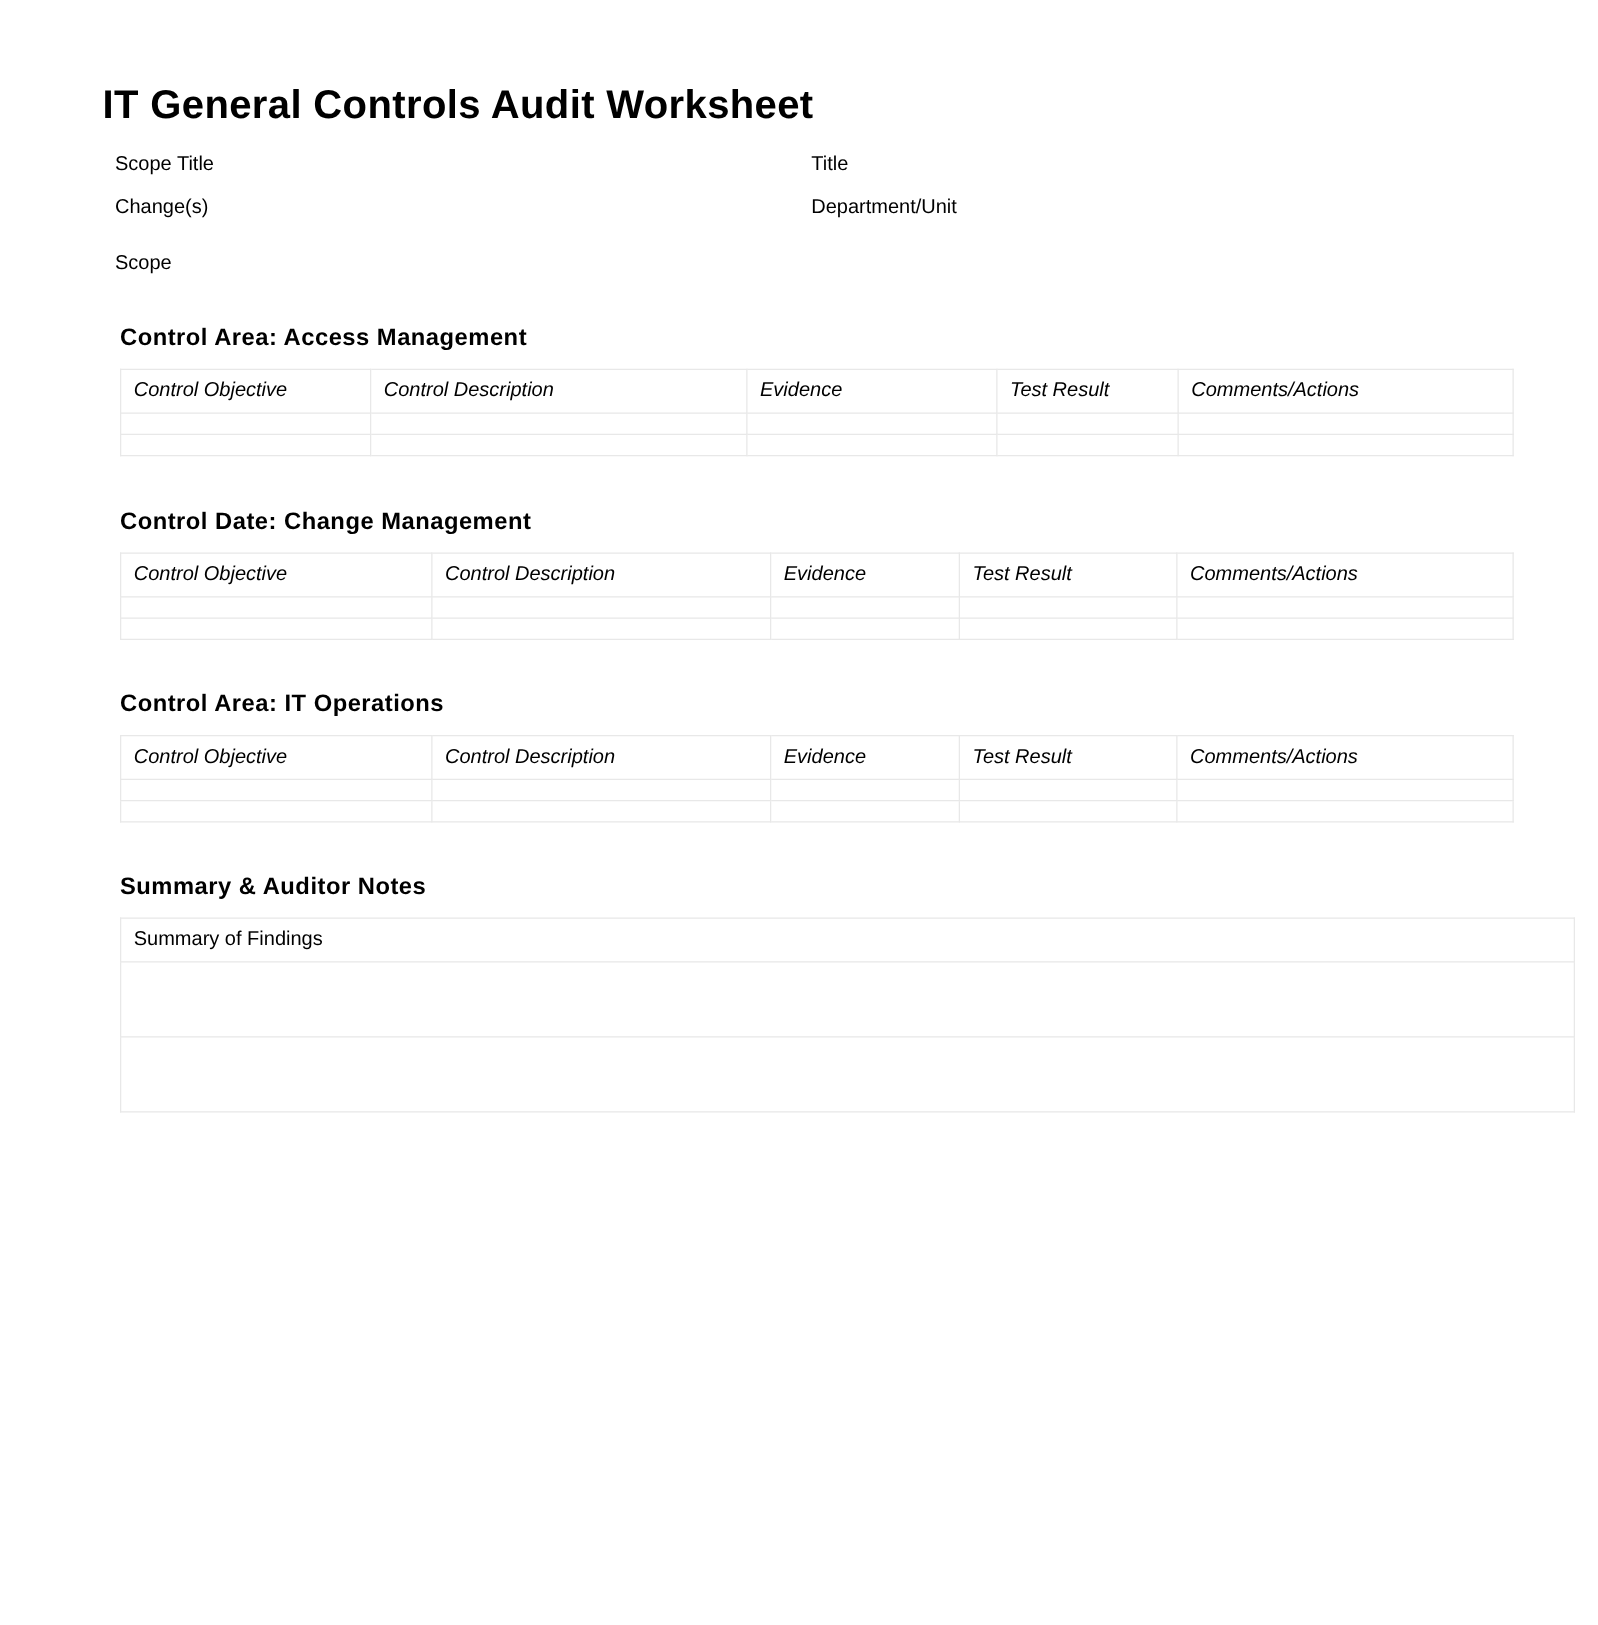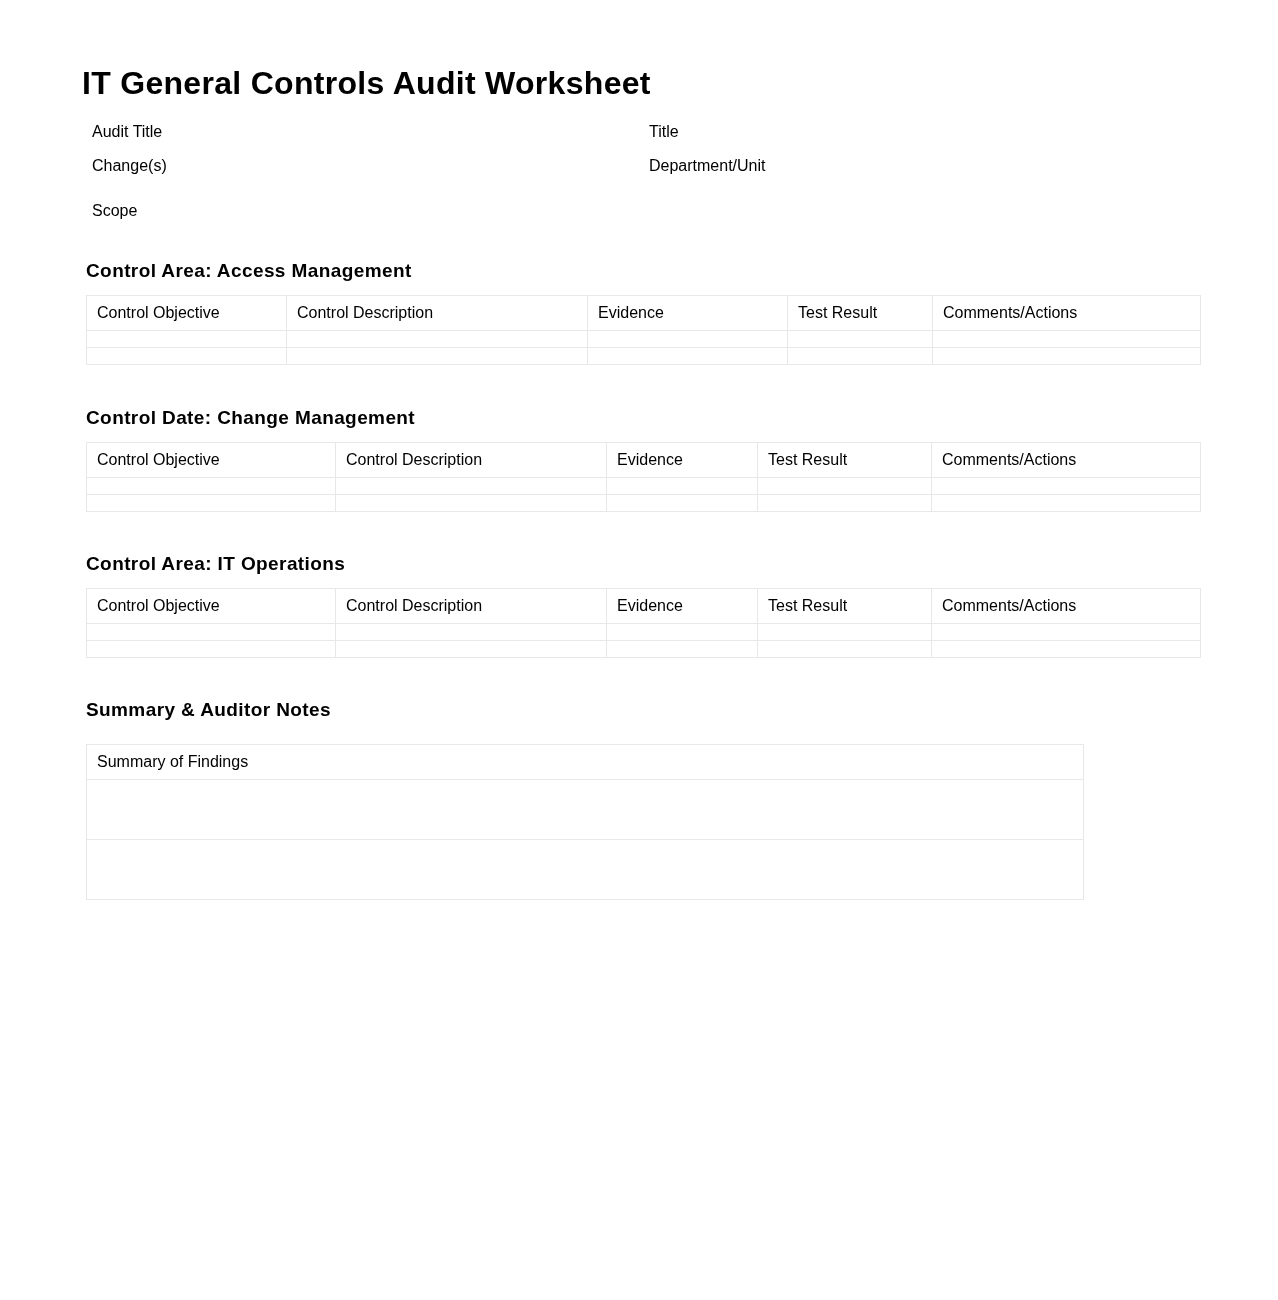--- a/index.html
+++ b/index.html
@@ -38,21 +38,21 @@
     width: 1104px;
   }
   .meta-item {
     position: absolute;
     font-size: 16px;
     line-height: 24px;
     white-space: nowrap;
   }
   .section {
     position: absolute;
-    left: 4px;
+    left: 14px;
     width: 1114px;
   }
   .section h2 {
     margin: 0;
     font-size: 19px;
     font-weight: bold;
     letter-spacing: 0.4px;
     line-height: 26px;
     height: 26px;
     white-space: nowrap;
@@ -63,32 +63,33 @@
     table-layout: fixed;
     margin-top: 11px;
   }
   table.grid th, table.grid td {
     border: 1px solid #e8e8e8;
     padding: 0 10px;
     text-align: left;
     font-weight: normal;
     font-size: 16px;
     white-space: nowrap;
+    font-style: italic;
   }
   table.grid th {
     height: 34px;
   }
   table.grid td {
     height: 16px;
   }
   table.notes {
     border-collapse: collapse;
-    width: 998px;
+    width: 1164px;
     table-layout: fixed;
-    margin-top: 21px;
+    margin-top: 11px;
   }
   table.notes td {
     border: 1px solid #e8e8e8;
     padding: 0 10px;
     font-size: 16px;
   }
   table.notes td.label {
     height: 34px;
   }
   table.notes td.area {
@@ -96,21 +97,21 @@
   }
 </style>
 </head>
 <body>
 
 <div class="page">
 
   <h1>IT General Controls Audit Worksheet</h1>
 
   <div class="meta">
-    <div class="meta-item" style="left:0; top:0;">Audit Title</div>
+    <div class="meta-item" style="left:0; top:0;">Scope Title</div>
     <div class="meta-item" style="left:0; top:34px;">Change(s)</div>
     <div class="meta-item" style="left:0; top:68px;margin-top:11px;">Scope</div>
     <div class="meta-item" style="left:557px; top:0;">Title</div>
     <div class="meta-item" style="left:557px; top:34px;">Department/Unit</div>
   </div>
 
   <div class="section" style="top:258px;">
     <h2>Control Area: Access Management</h2>
     <table class="grid">
       <colgroup>

